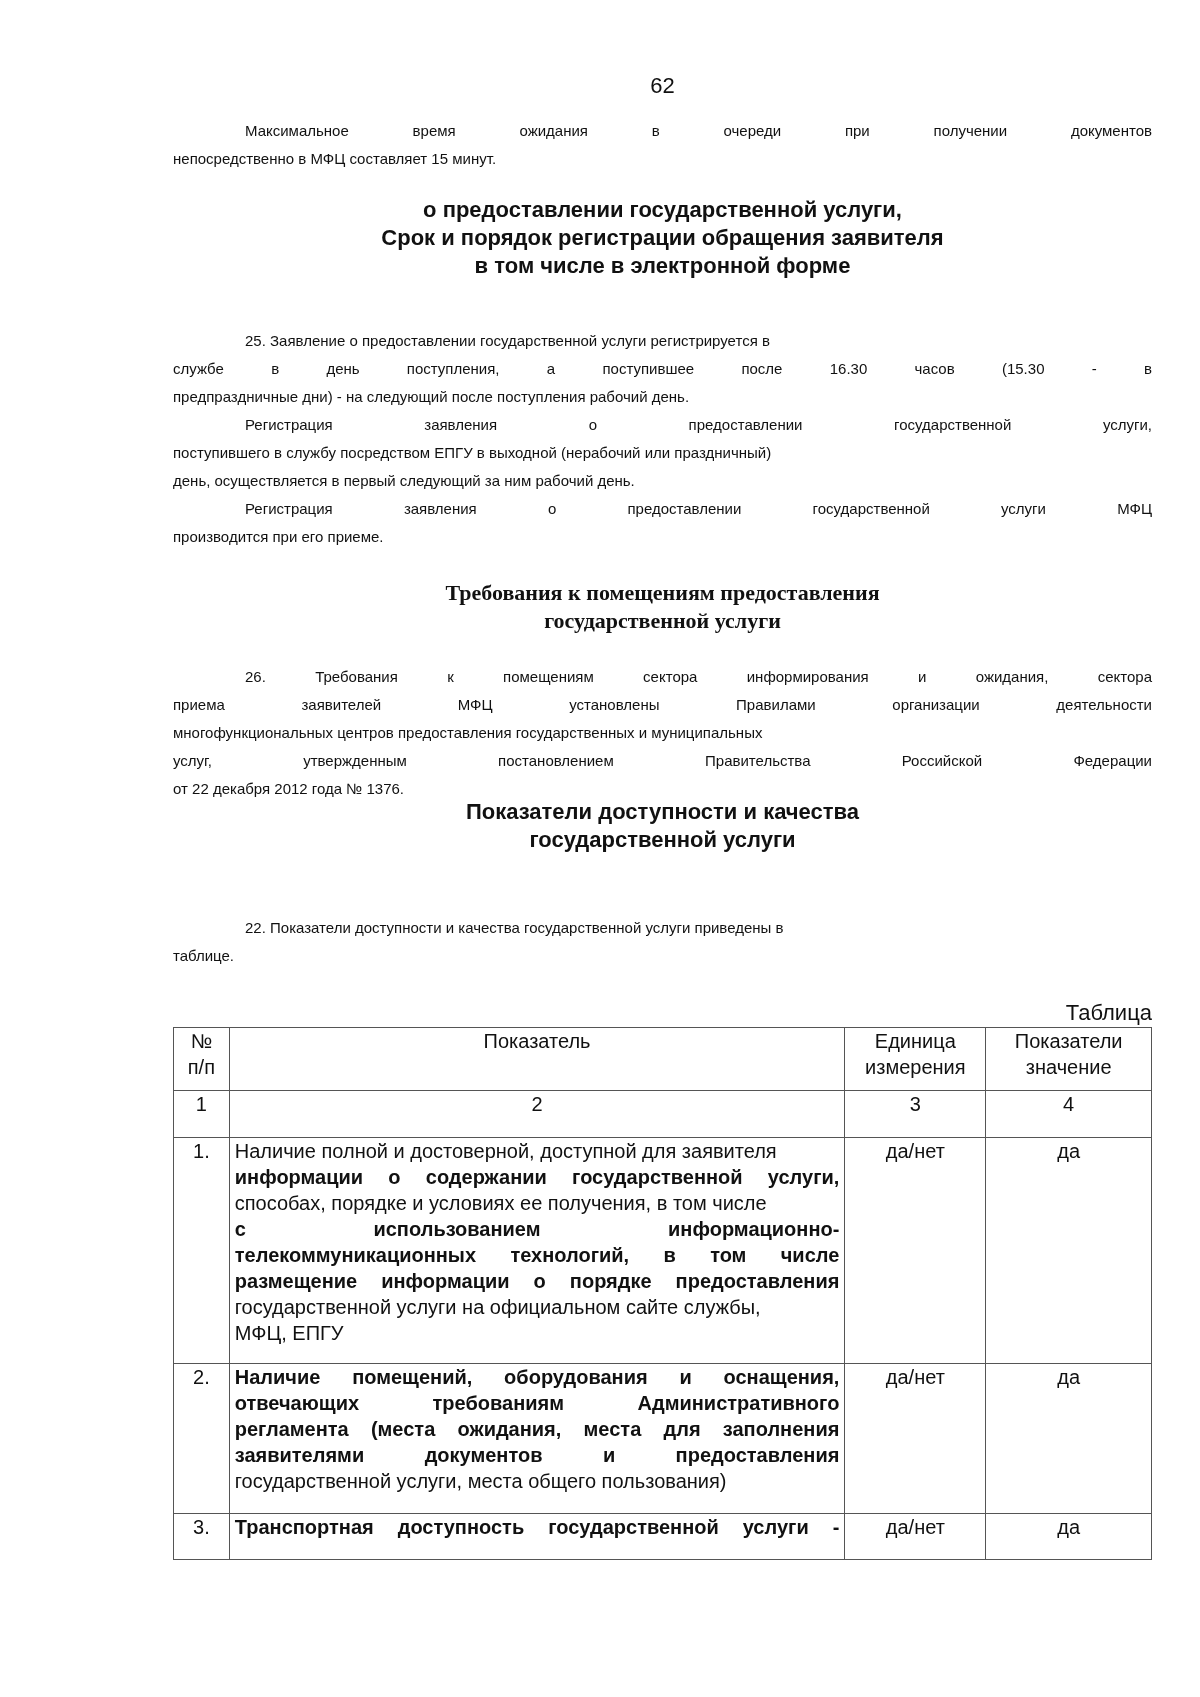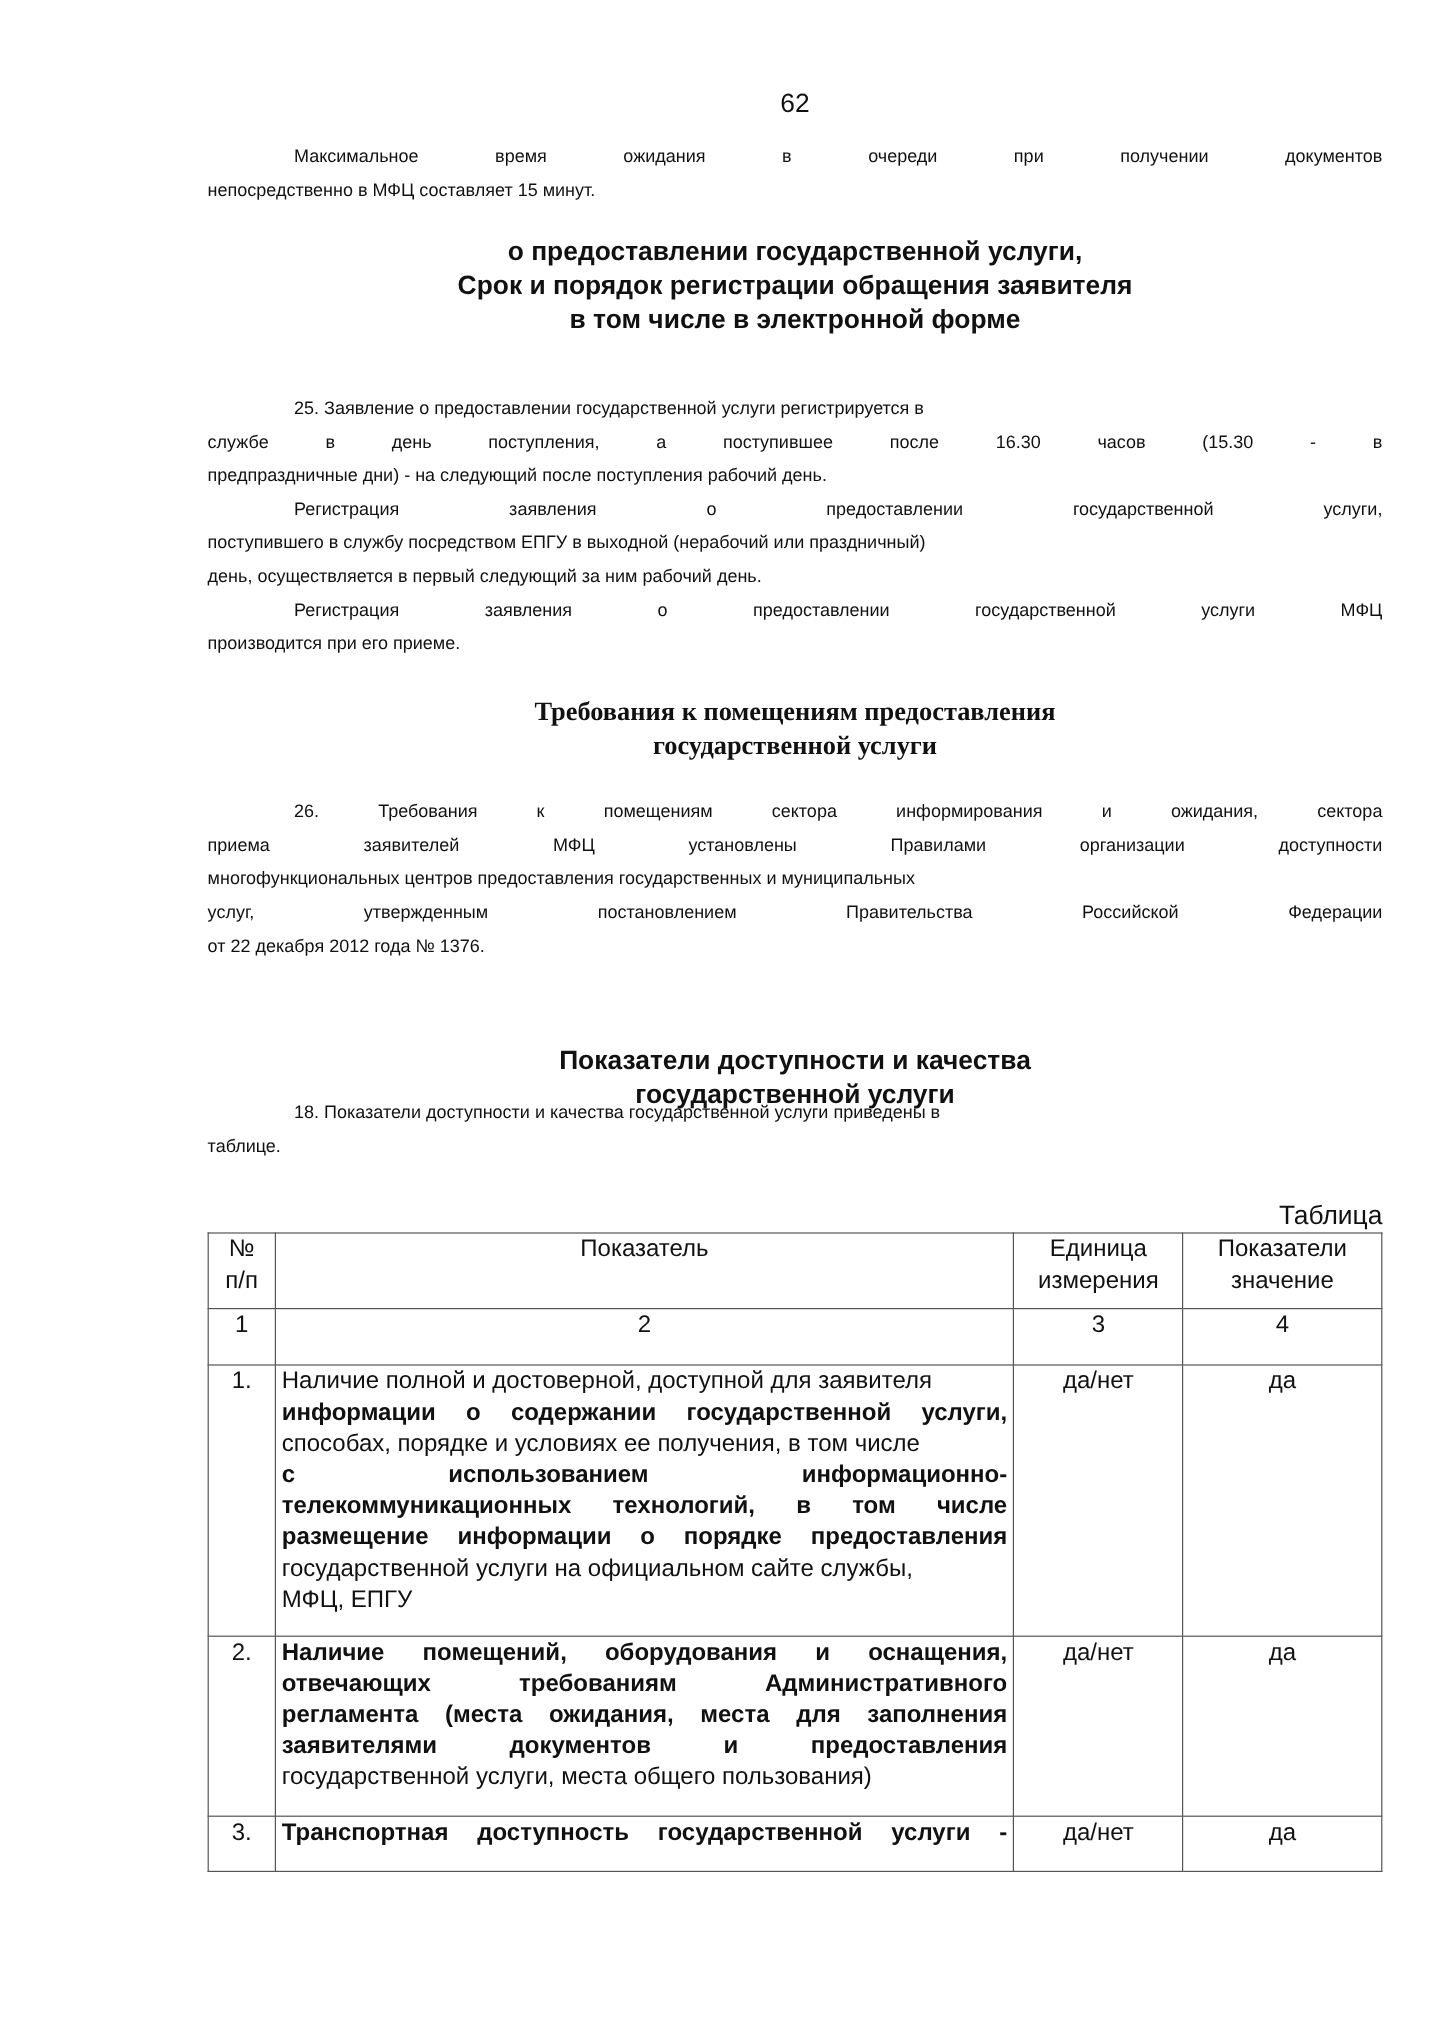--- a/index.html
+++ b/index.html
@@ -75,33 +75,33 @@
     <span class="line">производится при его приеме.</span>
   </div>
 
   <div class="heading" style="top:579px;font-family:Liberation Serif, serif;">
     <span class="line">Требования к помещениям предоставления</span>
     <span class="line">государственной услуги</span>
   </div>
 
   <div class="para" style="top:663px;">
     <span class="line j ind">26. Требования к помещениям сектора информирования и ожидания,   сектора</span>
-    <span class="line j">приема заявителей МФЦ установлены Правилами  организации доступности</span>
+    <span class="line j">приема заявителей МФЦ установлены Правилами  организации деятельности</span>
     <span class="line">многофункциональных центров предоставления государственных и муниципальных</span>
     <span class="line j">услуг, утвержденным постановлением Правительства Российской Федерации</span>
     <span class="line">от 22 декабря 2012 года № 1376.</span>
   </div>
 
-  <div class="heading" style="top:870px;">
+  <div class="heading" style="top:798px;">
     <span class="line">Показатели доступности и качества</span>
     <span class="line">государственной услуги</span>
   </div>
 
   <div class="para" style="top:914px;">
-    <span class="line ind">18. Показатели доступности и качества государственной услуги приведены в</span>
+    <span class="line ind">22. Показатели доступности и качества государственной услуги приведены в</span>
     <span class="line">таблице.</span>
   </div>
 
   <div class="table-caption">Таблица</div>
 
   <table class="indicators">
     <tbody>
         <tr class="hdr">
       <th class="c1">
         <span class="line">№</span>

